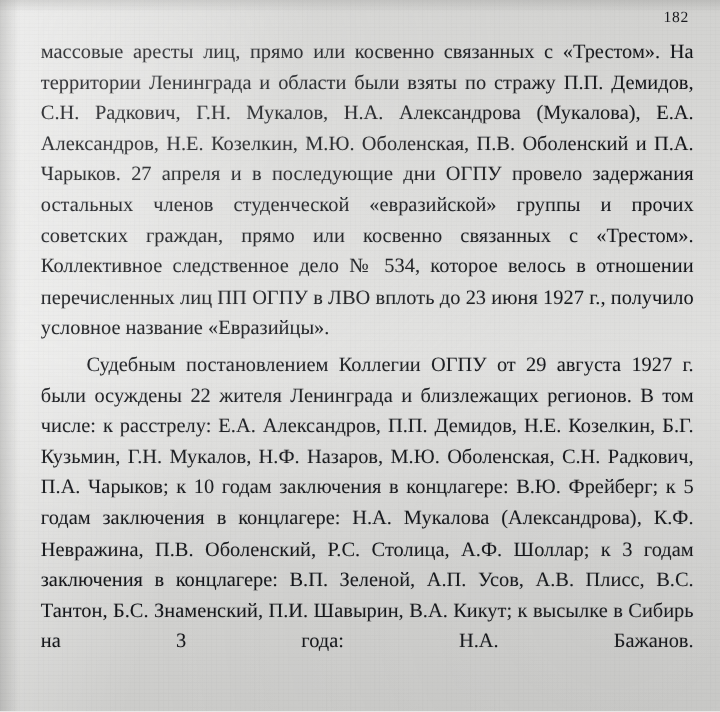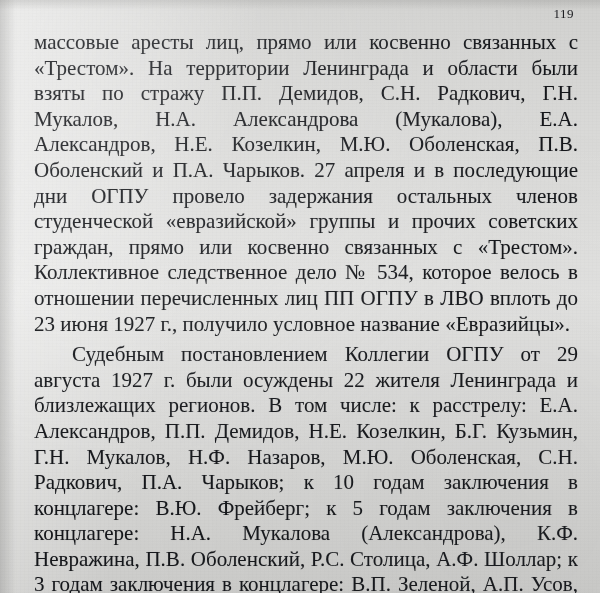--- a/index.html
+++ b/index.html
@@ -55,21 +55,21 @@
   #text-body {
     position: absolute;
     top: 30px;
     left: 34px;
     right: 22px;
   }
   .para {
     margin: 0 0 0 0;
     text-align: justify;
     text-justify: inter-word;
-    font-size: 21px;
+    font-size: 17px;
     line-height: 25.6px;
     color: #15171b;
     text-shadow: 0 0 1px rgba(0,0,0,0.18);
   }
   .para.indent {
     text-indent: 38px;
   }
   .para + .para {
     margin-top: 5px;
     font-family: Liberation Serif, serif;
@@ -81,21 +81,21 @@
   }
 </style>
 </head>
 <body>
 
 <div id="page">
 
   <div id="edge-top"></div>
   <div id="edge-left"></div>
 
-  <div id="page-number">119</div>
+  <div id="page-number">182</div>
 
   <div id="text-body">
     <p class="para">массовые аресты лиц, прямо или косвенно связанных с «Трестом». На территории Ленинграда и области были взяты по стражу П.П. Демидов, С.Н. Радкович, Г.Н. Мукалов, Н.А. Александрова (Мукалова), Е.А. Александров, Н.Е. Козелкин, М.Ю. Оболенская, П.В. Оболенский и П.А. Чарыков. 27 апреля и в последующие дни ОГПУ провело задержания остальных членов студенческой «евразийской» группы и прочих советских граждан, прямо или косвенно связанных с «Трестом». Коллективное следственное дело № 534, которое велось в отношении перечисленных лиц ПП ОГПУ в ЛВО вплоть до 23 июня 1927 г., получило условное название «Евразийцы».</p>
     <p class="para indent">Судебным постановлением Коллегии ОГПУ от 29 августа 1927 г. были осуждены 22 жителя Ленинграда и близлежащих регионов. В том числе: к расстрелу: Е.А. Александров, П.П. Демидов, Н.Е. Козелкин, Б.Г. Кузьмин, Г.Н. Мукалов, Н.Ф. Назаров, М.Ю. Оболенская, С.Н. Радкович, П.А. Чарыков; к 10 годам заключения в концлагере: В.Ю. Фрейберг; к 5 годам заключения в концлагере: Н.А. Мукалова (Александрова), К.Ф. Невражина, П.В. Оболенский, Р.С. Столица, А.Ф. Шоллар; к 3 годам заключения в концлагере: В.П. Зеленой, А.П. Усов, А.В. Плисс, В.С. Тантон, Б.С. Знаменский, П.И. Шавырин, В.А. Кикут; к высылке в Сибирь на 3 года: Н.А. Бажанов.</p>
   </div>
 
   <div id="grain"></div>
 </div>
 
 </body></html>

